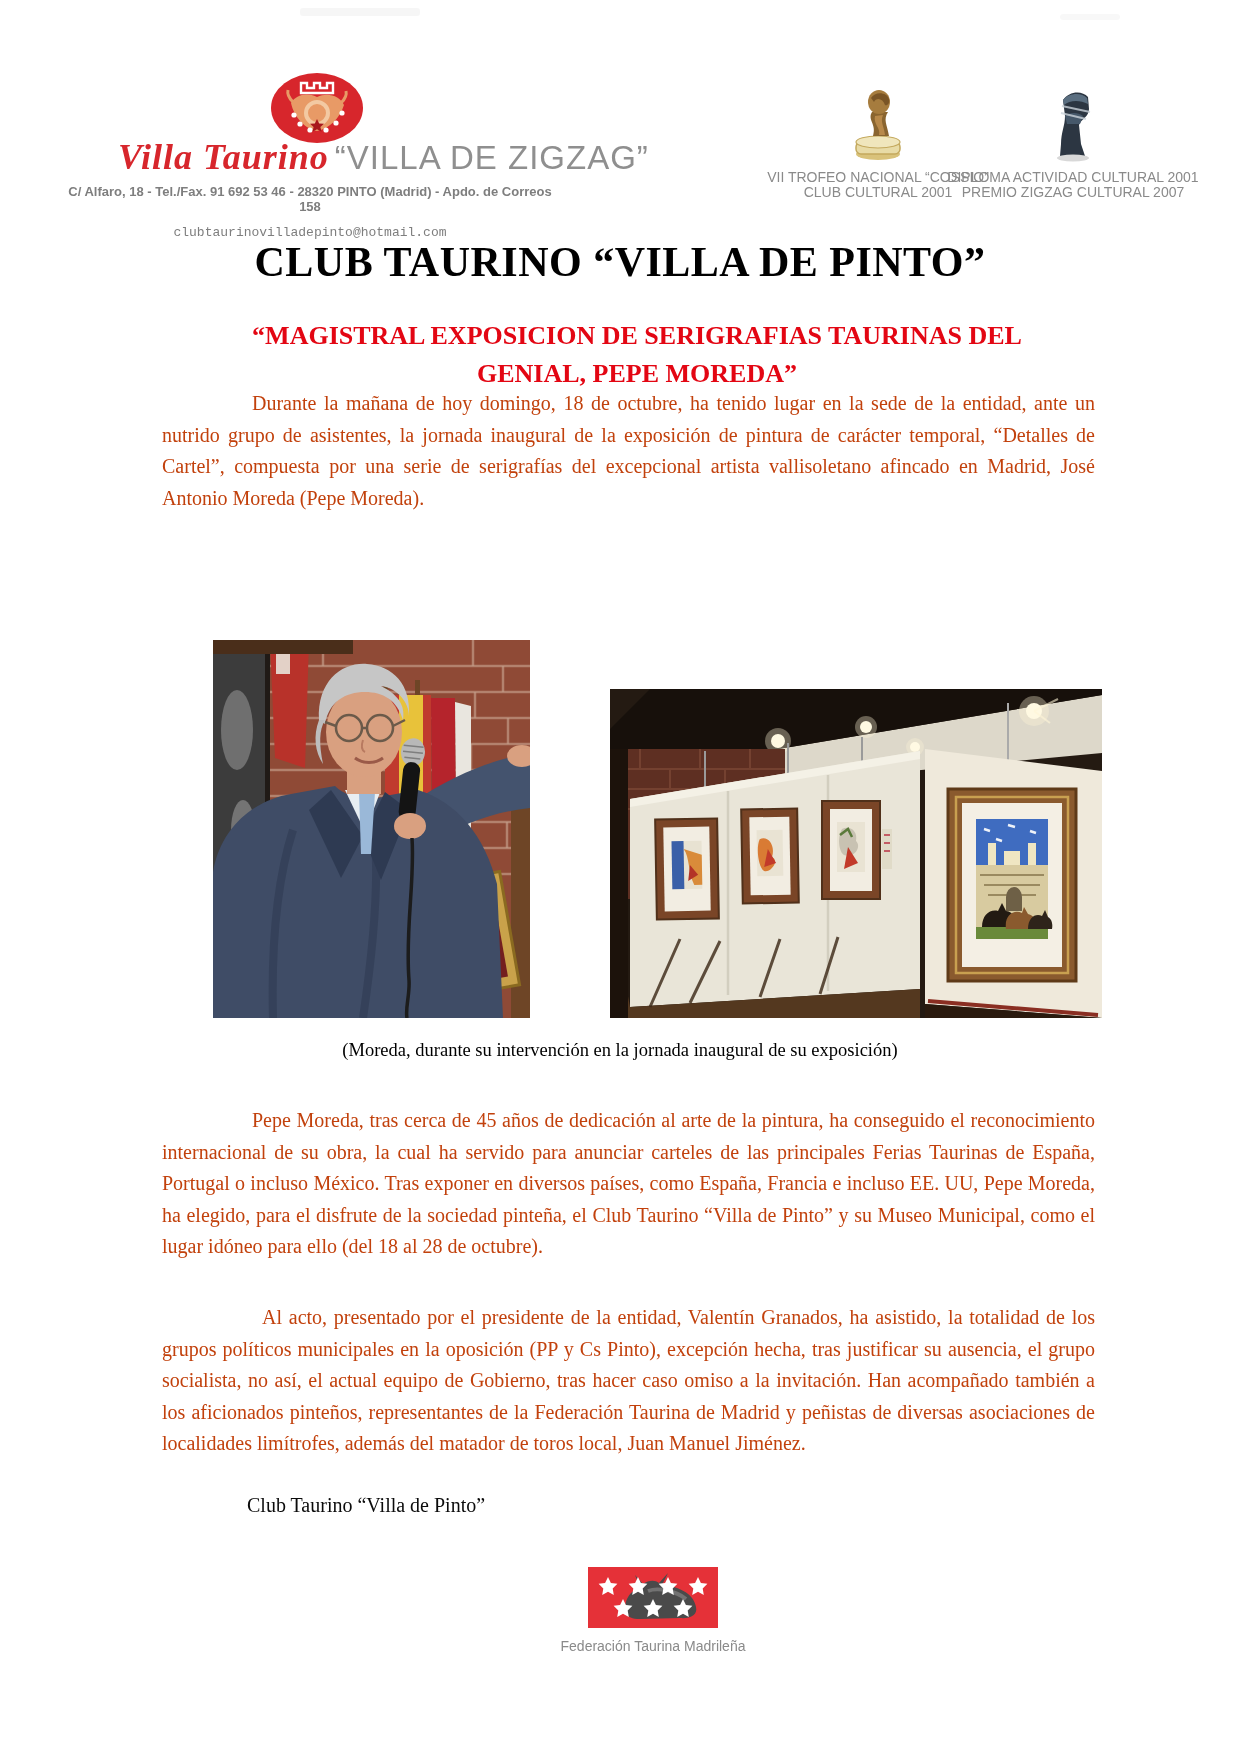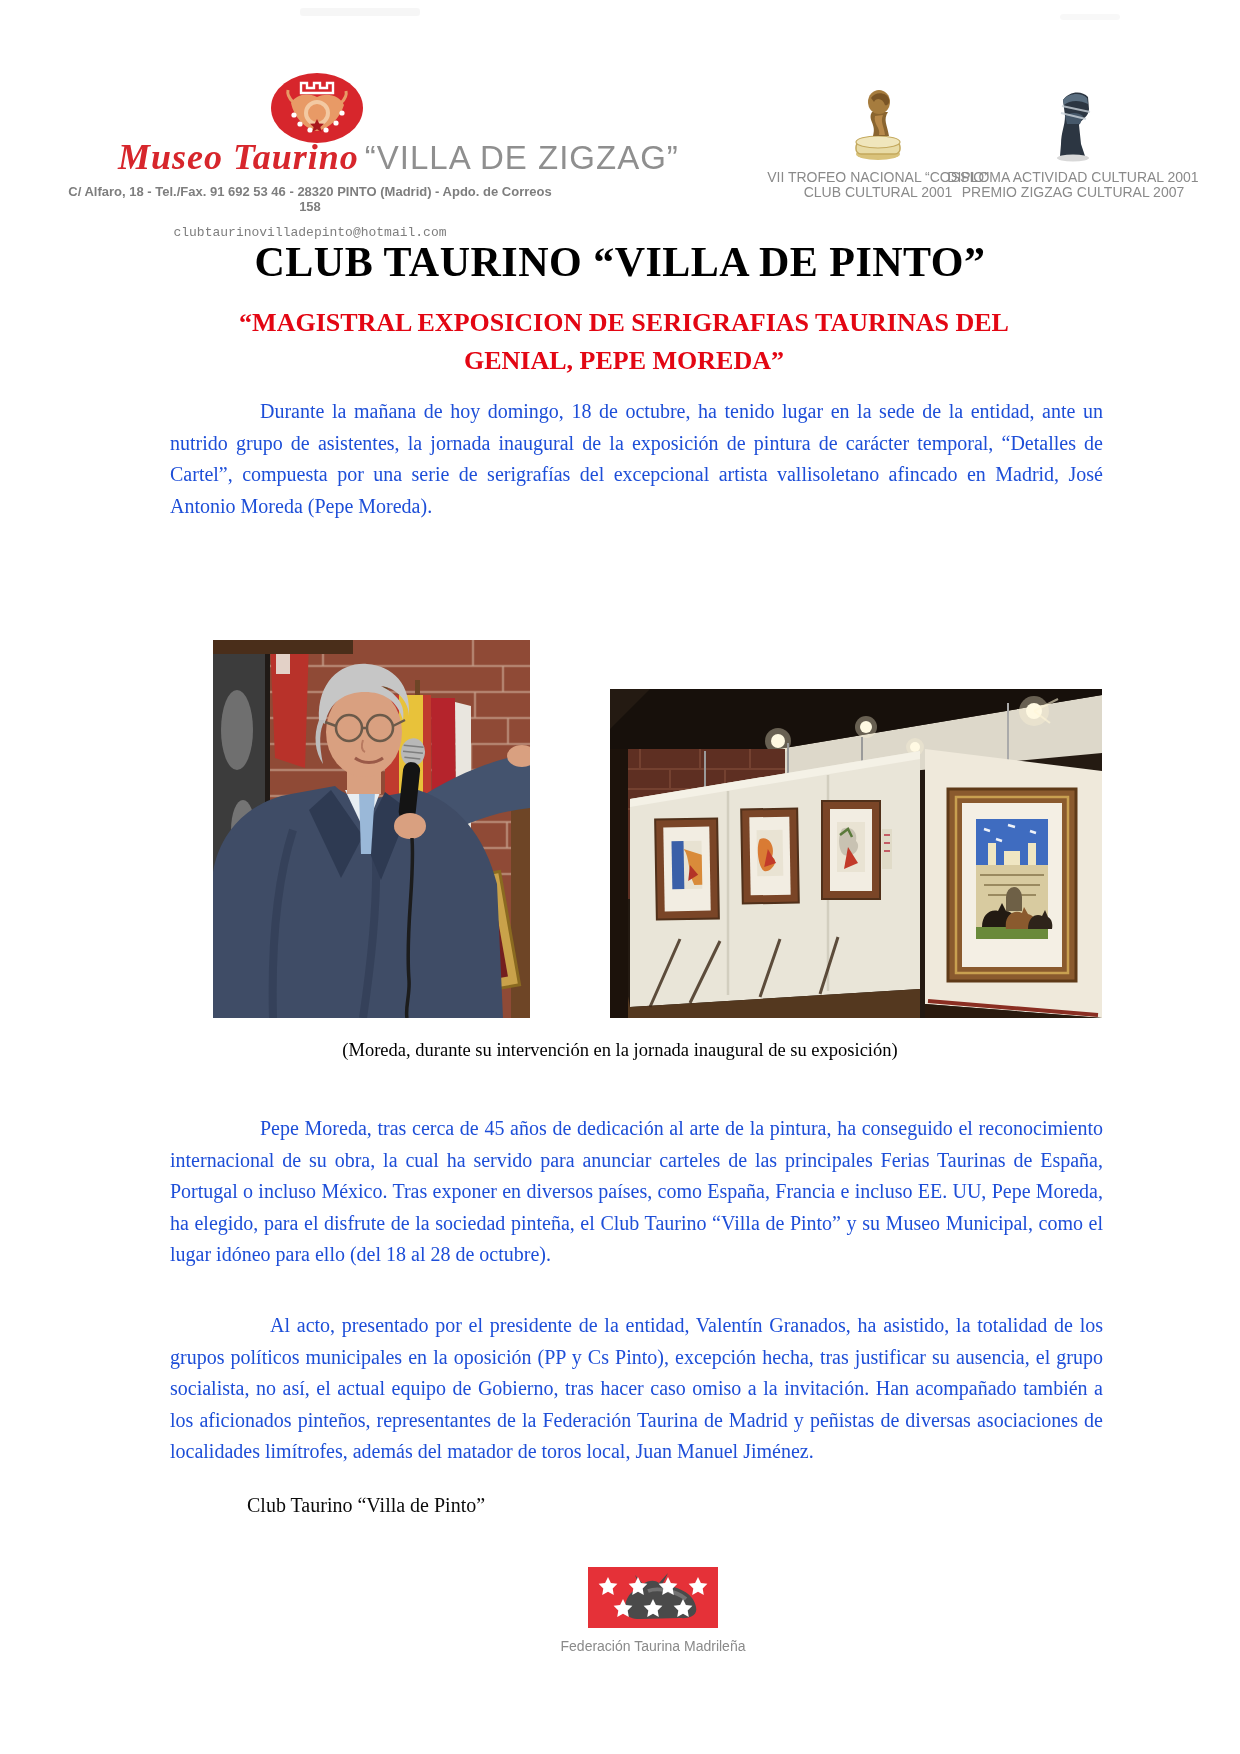--- a/index.html
+++ b/index.html
@@ -29,26 +29,26 @@
   .award-caption{
     font-family:"Liberation Sans",sans-serif;font-size:14px;line-height:15px;
     color:#8a8a8a;text-align:center;margin-top:4px;white-space:nowrap;
   }
   
   .doc-title{
     left:0;top:238px;width:100%;margin:0;text-align:center;
     font-size:42px;font-weight:bold;color:#000;letter-spacing:0.5px;
   }
   .doc-subtitle{
-    left:230px;top:300px;width:780px;margin:4px;text-align:center;
+    left:230px;top:300px;width:780px;margin:17px;text-align:center;
     font-size:26px;line-height:38px;font-weight:bold;color:#e30613;
   }
   .body-par{
-    left:157px;width:933px;margin:13px;text-align:justify;
-    font-size:20px;line-height:31.5px;color:#1d4ed8;
+    left:157px;width:933px;margin:5px;text-align:justify;
+    font-size:20px;line-height:31.5px;color:#c2410c;
   }
   .par-1{top:383px;text-indent:90px;}
   .par-2{top:1100px;text-indent:90px;}
   .par-3{top:1297px;text-indent:100px;}
   .photo-caption{
     left:0;top:1040px;width:100%;text-align:center;margin:0;
     font-size:18.5px;font-weight:normal;color:#000;
   }
   .signature{left:247px;top:1494px;font-size:20px;color:#0b0b0b;}
   
@@ -83,21 +83,21 @@
         <circle cx="40" cy="58" r="2.6"></circle>
           <circle cx="56" cy="58" r="2.6"></circle>
         <circle cx="66" cy="51" r="2.6"></circle>
           <circle cx="72" cy="41" r="2.6"></circle>
       </g>
       <path d="M47,47 l2.2,4.4 4.8,0.4 -3.6,3.2 1.1,4.8 -4.5-2.6 -4.5,2.6 1.1,-4.8 -3.6,-3.2 4.8,-0.4 Z" fill="#a8181d"></path>
     </svg>
   </div>
 
   <div class="abs brand-row">
-    <span class="brand-script">Museo Taurino</span><span class="brand-name">“VILLA DE ZIGZAG”</span>
+    <span class="brand-script">Villa Taurino</span><span class="brand-name">“VILLA DE ZIGZAG”</span>
   </div>
   <div class="abs hdr-addr">C/ Alfaro, 18 - Tel./Fax. 91 692 53 46 - 28320 PINTO (Madrid) - Apdo. de Correos 158</div>
   <div class="abs hdr-email">clubtaurinovilladepinto@hotmail.com</div>
 
   <div class="abs award award-1">
     <span>
       <svg width="58" height="76" viewBox="0 0 58 76">
         <ellipse cx="29" cy="68" rx="22" ry="6" fill="#d9c27a"></ellipse>
         <rect x="7" y="56" width="44" height="12" rx="5" fill="#e8dba6" stroke="#c4a95e" stroke-width="1.5"></rect>
         <ellipse cx="29" cy="56" rx="22" ry="6" fill="#f0e6bc" stroke="#c4a95e" stroke-width="1.2"></ellipse>

